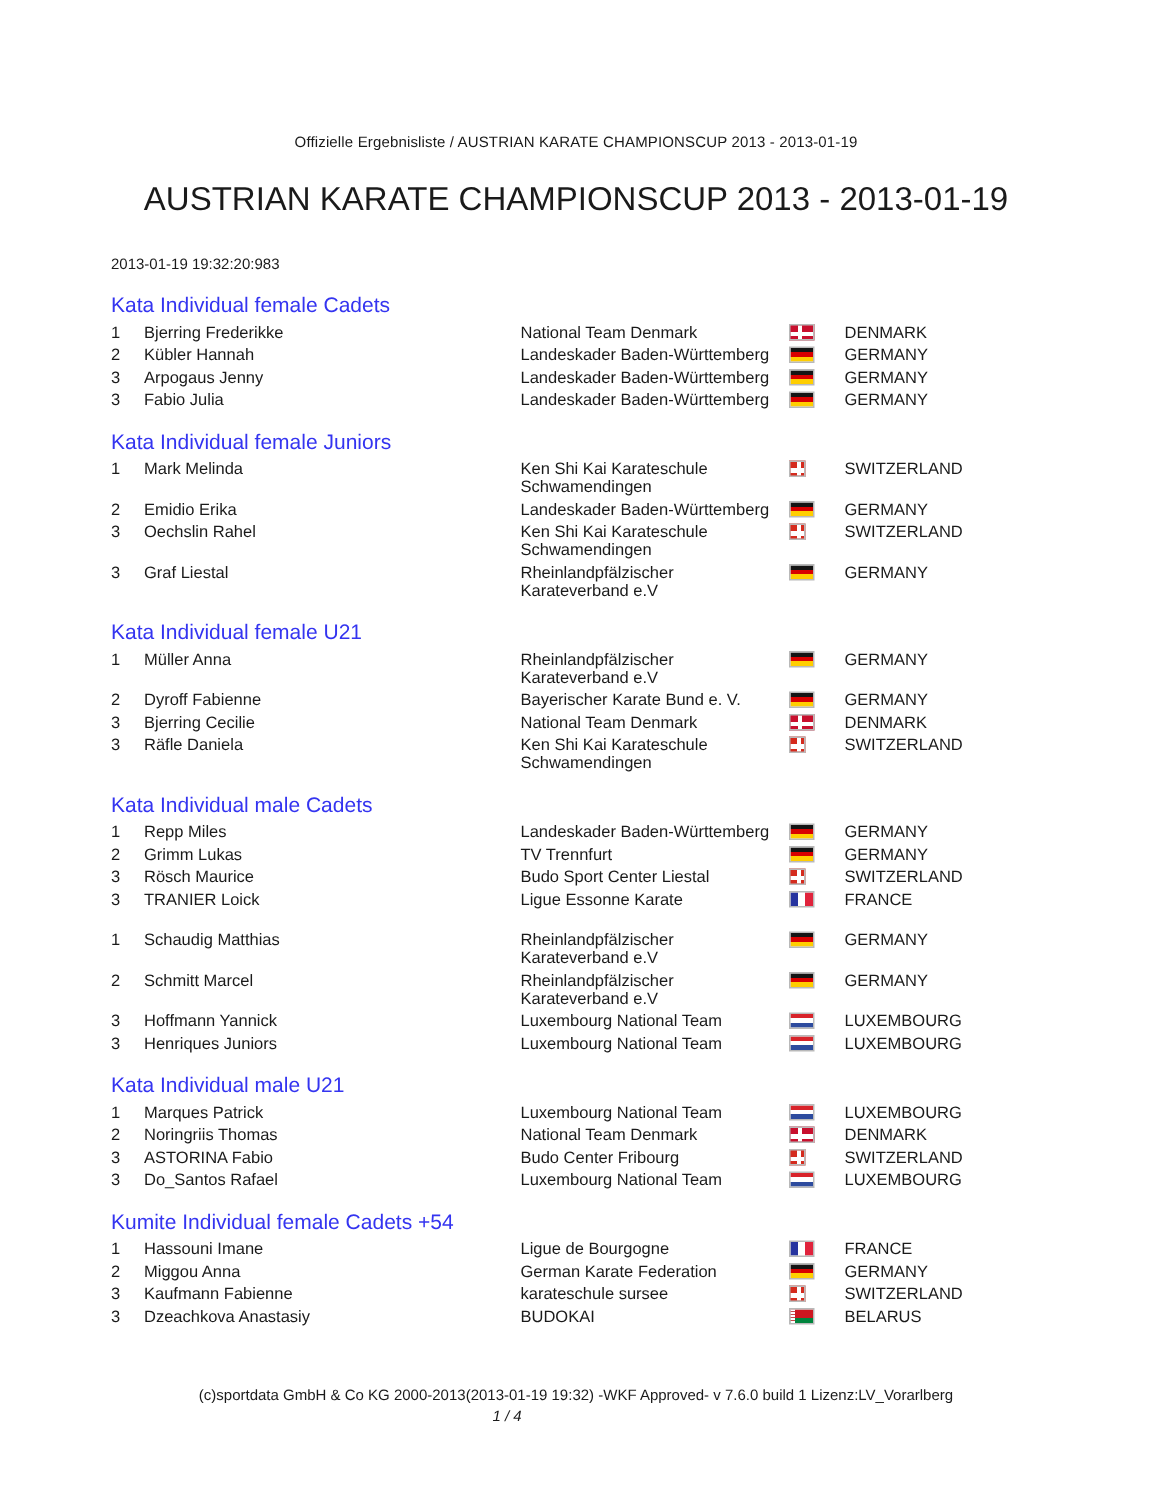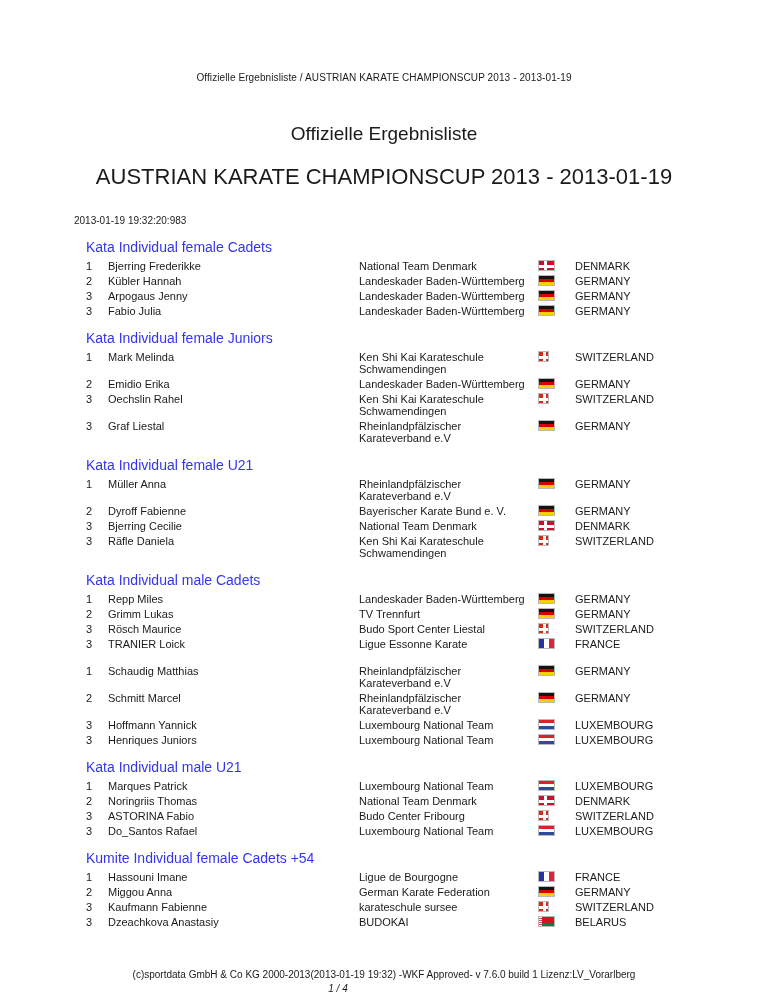--- a/index.html
+++ b/index.html
@@ -1,28 +1,28 @@
 <!DOCTYPE html>
 <html style="--heading-blue: #3434f0; --text-color: #1a1a1a;"><head>
 <meta charset="utf-8">
 <style>
   :root { --heading-blue:#3434f0; --text-color:#1a1a1a; }
   * { margin:0; padding:0; box-sizing:border-box; }
   html,body { background:#fff; }
   .page {
     width:768px; min-height:994px; margin:0 auto; position:relative;
     font-family:"Liberation Sans", sans-serif; color:var(--text-color);
-    padding-top:72px; background:#fff;
+    padding-top:90px; background:#fff;
   }
   .doc-header { text-align:center; font-size:10px; letter-spacing:0.1px; }
   .main-title { text-align:center; font-size:19px; font-weight:normal; margin-top:40px; }
   .sub-title  { text-align:center; font-size:22px; font-weight:normal; margin-top:19px; }
   .timestamp  { font-size:10px; margin:25px 0 0 74px; }
   .content    { margin:13px 60px 0 74px; }
-  .section { margin-top:12px;margin-left:12px; }
+  .section { margin-top:12px; }
   .section-title { color:var(--heading-blue); font-size:14px; line-height:16px; margin-bottom:3px; }
   .row {
     display:grid; grid-template-columns:22px 251px 179px 37px 1fr;
     font-size:11px; line-height:12px; padding:1.5px 0; align-items:start;
   }
   .cell { padding-right:6px; }
   .flag-cell { padding-top:0; }
   .flag {
     display:inline-block; width:17px; height:11px;
     border:1px solid #b9b9b9; background-repeat:no-repeat; vertical-align:top;
@@ -56,21 +56,20 @@
     background-size:3px 100%, 100% 100%;
   }
   .footer { font-size:10px; text-align:center; margin-top:40px; padding:0 40px; }
   .page-number { font-size:10px; text-align:center; margin:3px 92px 0 0;font-style:italic; }
 </style>
 </head>
 <body>
 
 <div class="page">
   <div class="doc-header">Offizielle Ergebnisliste / AUSTRIAN KARATE CHAMPIONSCUP 2013 - 2013-01-19</div>
-  <div class="main-title">Offizielle Ergebnisliste</div>
   <div class="sub-title">AUSTRIAN KARATE CHAMPIONSCUP 2013 - 2013-01-19</div>
   <div class="timestamp">2013-01-19 19:32:20:983</div>
   <div class="content">
       <div class="section">
         <div class="section-title">Kata Individual female Cadets</div>
         <div class="row">
           <div class="cell rank">1</div>
           <div class="cell name">Bjerring Frederikke</div>
           <div class="cell team">National Team Denmark</div>
           <div class="cell flag-cell"><span class="flag flag-denmark"></span></div>

